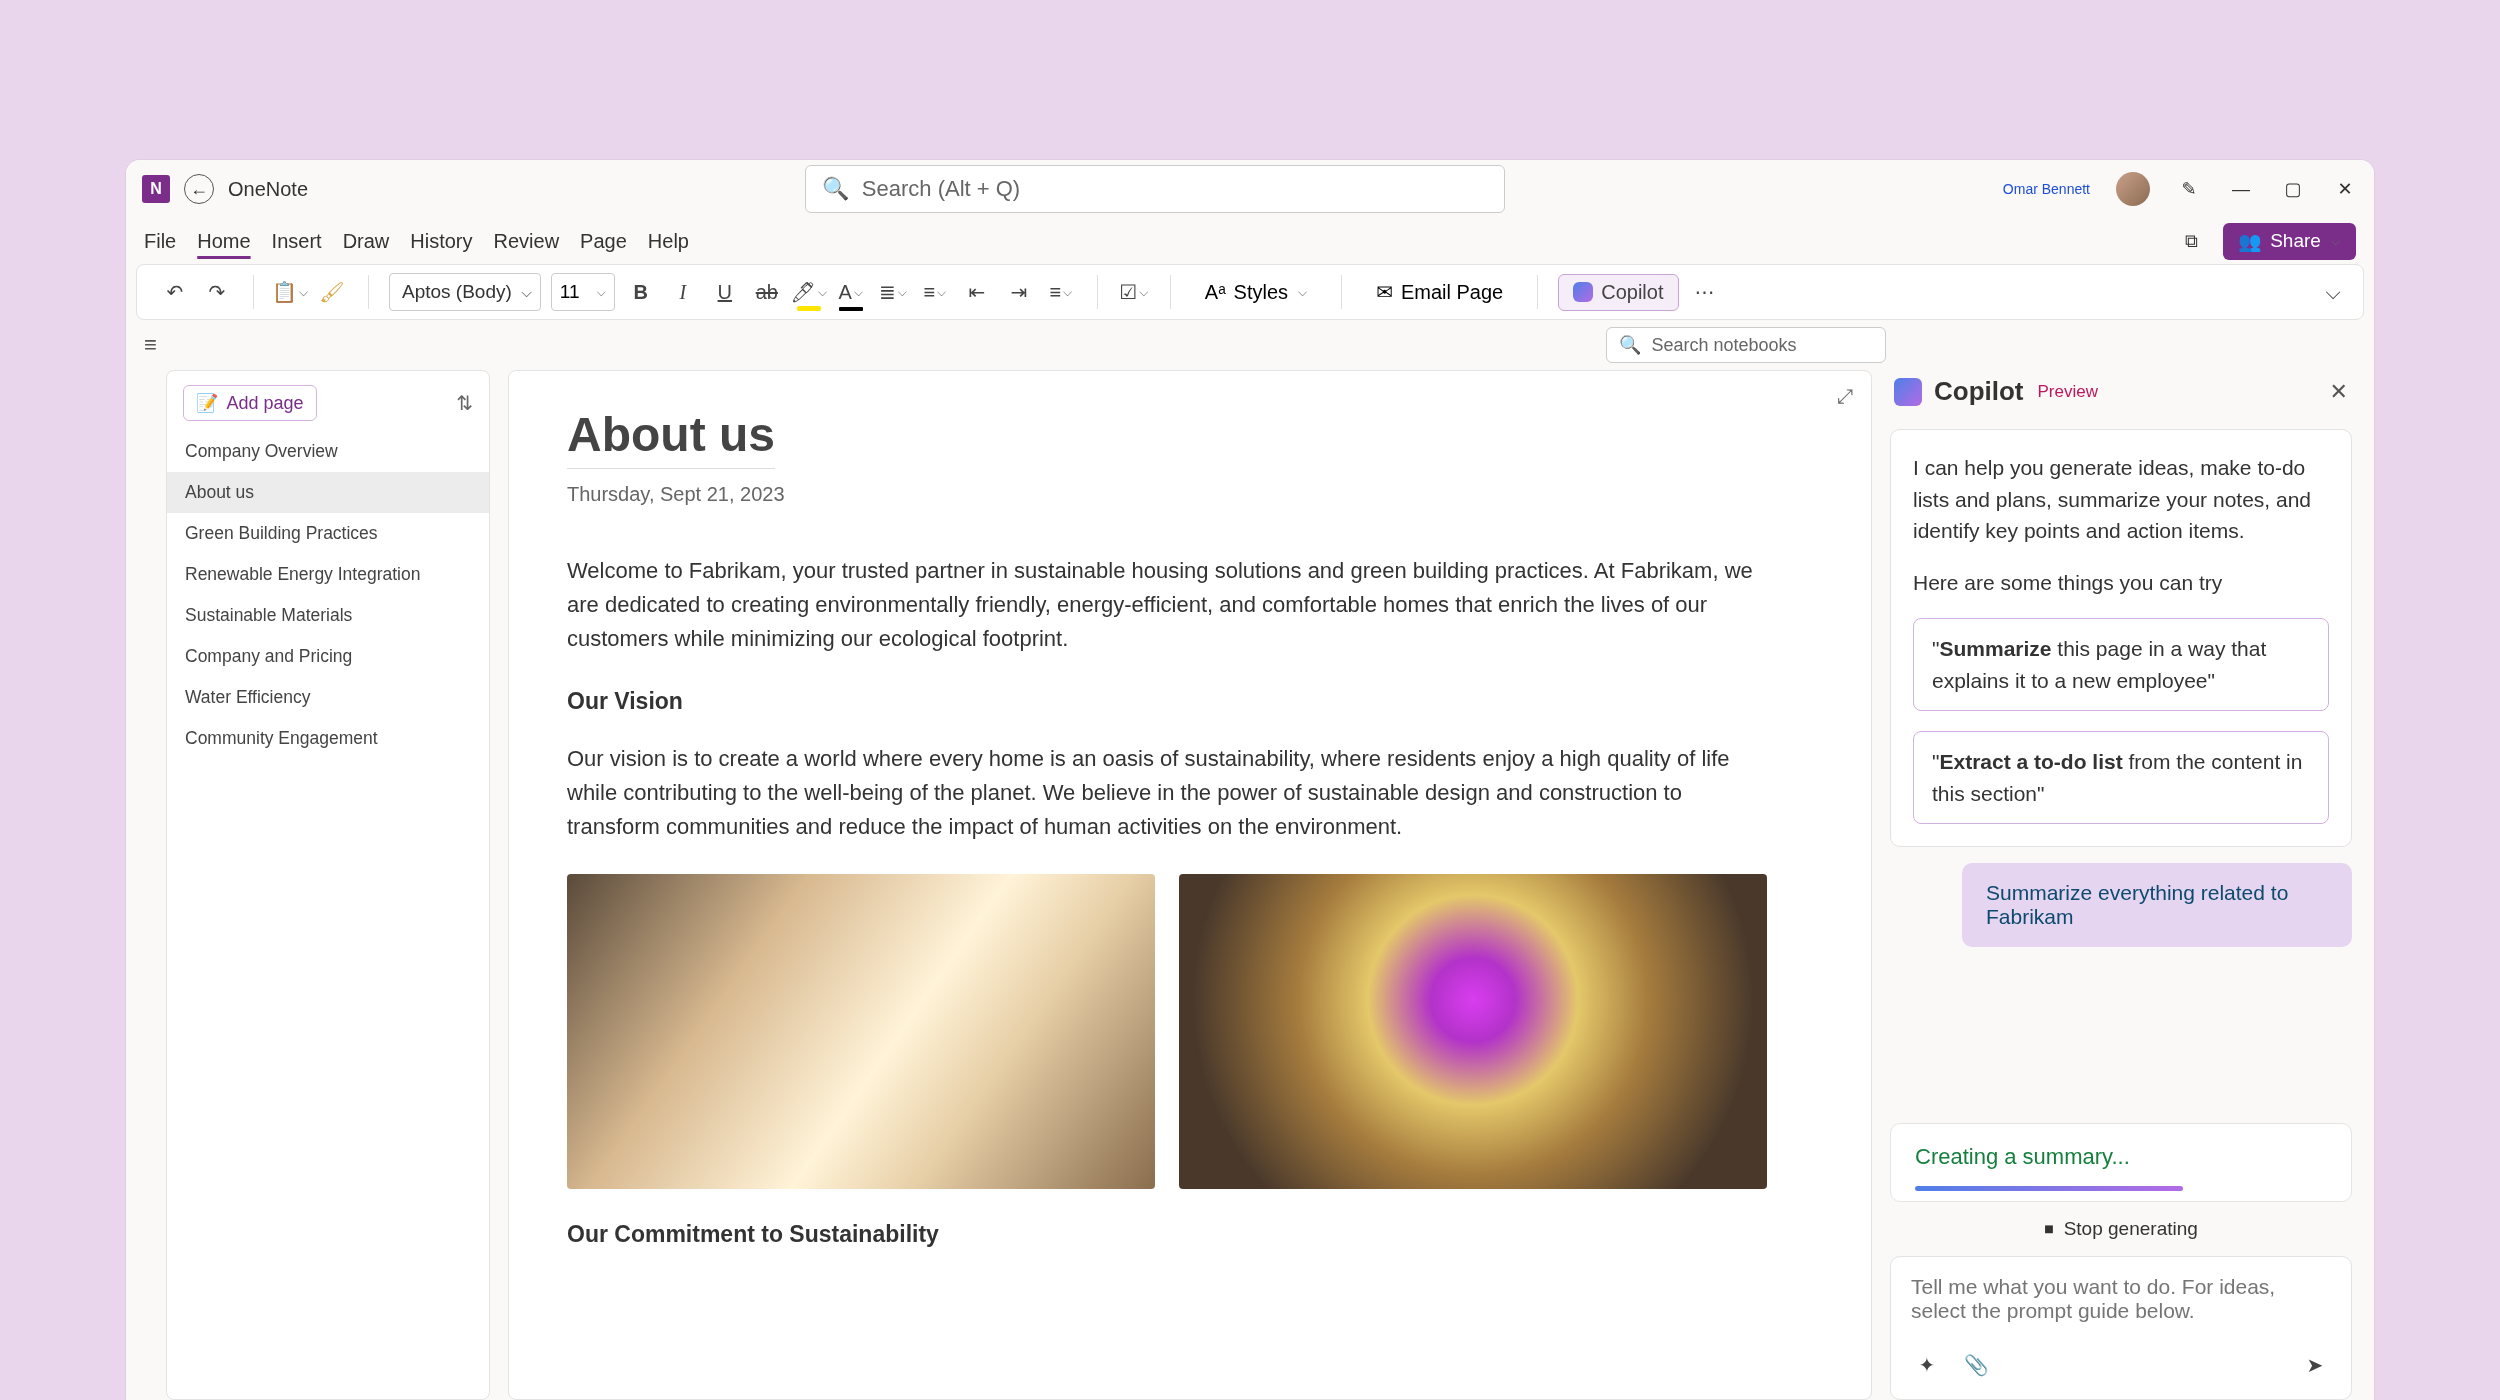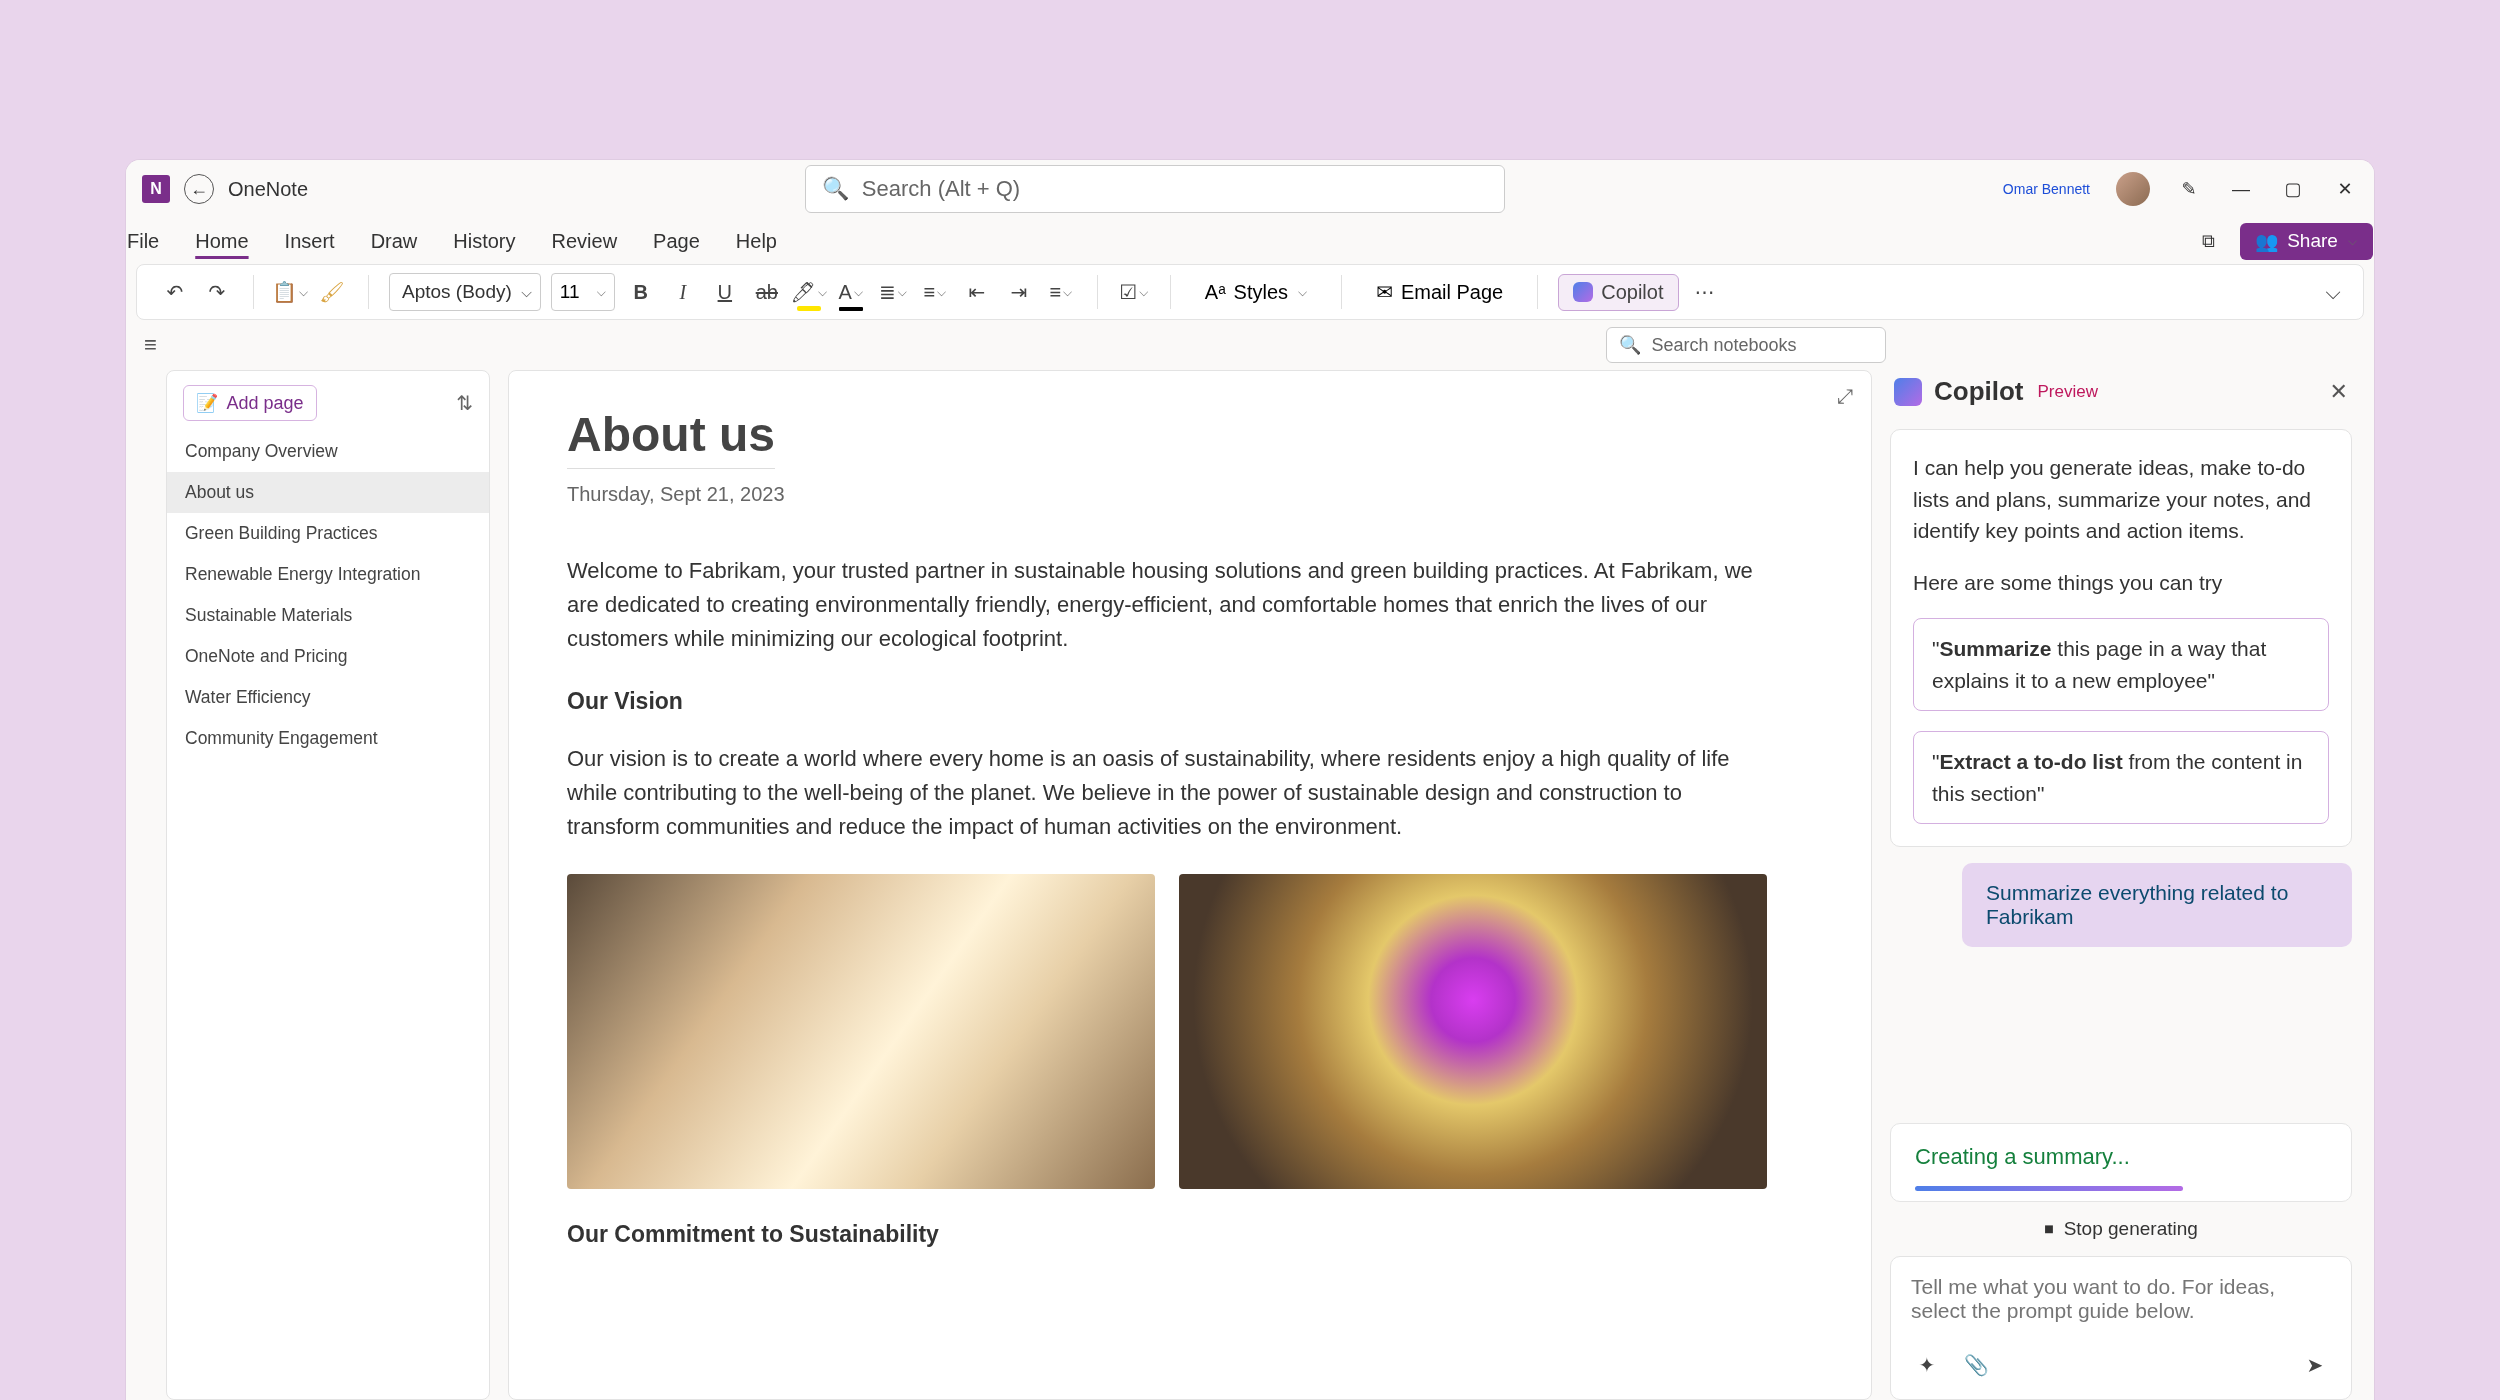--- a/index.html
+++ b/index.html
@@ -11,21 +11,21 @@
 .app-icon { width: 28px; height: 28px; background: #7a2e8a; border-radius: 3px; display: flex; align-items: center; justify-content: center; color: #fff; font-size: 16px; font-weight: 600; }
 .back-btn { width: 30px; height: 30px; border-radius: 50%; border: 1.5px solid #555; display: flex; align-items: center; justify-content: center; font-size: 18px; color: #333; cursor: pointer; }
 .app-name { font-size: 20px; color: #333; }
 .searchbar { margin-left: auto; margin-right: auto; display: flex; align-items: center; width: 700px; height: 48px; border: 1px solid #ccc; border-radius: 6px; padding: 0 16px; gap: 12px; color: #666; font-size: 22px; background: #fff; }
 .titlebar-right { display: flex; align-items: center; gap: 26px; }
 .user-name { font-size: 14px; color: #1d4ed8; }
 .avatar { width: 34px; height: 34px; border-radius: 50%; background: linear-gradient(135deg, #caa08a, #8b6b52); }
 .win-btn { width: 26px; height: 26px; display: flex; align-items: center; justify-content: center; color: #333; font-size: 18px; cursor: pointer; }
 
 
-.ribbon-tabs { display: flex; align-items: center; padding: 0 1px; height: 46px; gap: 36px; background: #faf9f8; }
+.ribbon-tabs { display: flex; align-items: center; padding: 0 18px; height: 46px; gap: 21px; background: #faf9f8; }
 .ribbon-tab { font-size: 20px; color: #333; cursor: pointer; position: relative; }
 .ribbon-tab.active { text-decoration: underline; text-decoration-color: #7a2e8a; text-decoration-thickness: 3px; text-underline-offset: 8px; }
 .ribbon-right { margin-left: auto; display: flex; align-items: center; gap: 18px; }
 .share-btn { background: #7a2e8a; color: #fff; padding: 7px 16px; border-radius: 6px; font-size: 19px; display: flex; align-items: center; gap: 8px; cursor: pointer; }
 
 
 .toolbar { height: 56px; background: #fff; border: 1px solid #e3e3e3; border-radius: 8px; margin: 0 10px; display: flex; align-items: center; padding: 0 14px; gap: 12px; }
 .tool-group { display: flex; align-items: center; gap: 10px; padding: 0 8px; }
 .tool-sep { width: 1px; height: 34px; background: #e0e0e0; }
 .tool-btn { width: 32px; height: 32px; display: flex; align-items: center; justify-content: center; color: #444; font-size: 20px; cursor: pointer; border-radius: 4px; }
@@ -206,21 +206,21 @@
           <span>📝</span>
           <span>Add page</span>
         </div>
         <div class="sort-btn">⇅</div>
       </div>
       <div class="page-item">Company Overview</div>
       <div class="page-item active">About us</div>
       <div class="page-item">Green Building Practices</div>
       <div class="page-item">Renewable Energy Integration</div>
       <div class="page-item">Sustainable Materials</div>
-      <div class="page-item">OneNote and Pricing</div>
+      <div class="page-item">Company and Pricing</div>
       <div class="page-item">Water Efficiency</div>
       <div class="page-item">Community Engagement</div>
     </div>
 
     <div class="document">
       <div class="expand">⤢</div>
       <div class="doc-title">About us</div>
       <div class="doc-date">Thursday, Sept 21, 2023</div>
       <div class="doc-body">
         <p>Welcome to Fabrikam, your trusted partner in sustainable housing solutions and green building practices. At Fabrikam, we are dedicated to creating environmentally friendly, energy-efficient, and comfortable homes that enrich the lives of our customers while minimizing our ecological footprint.</p>

